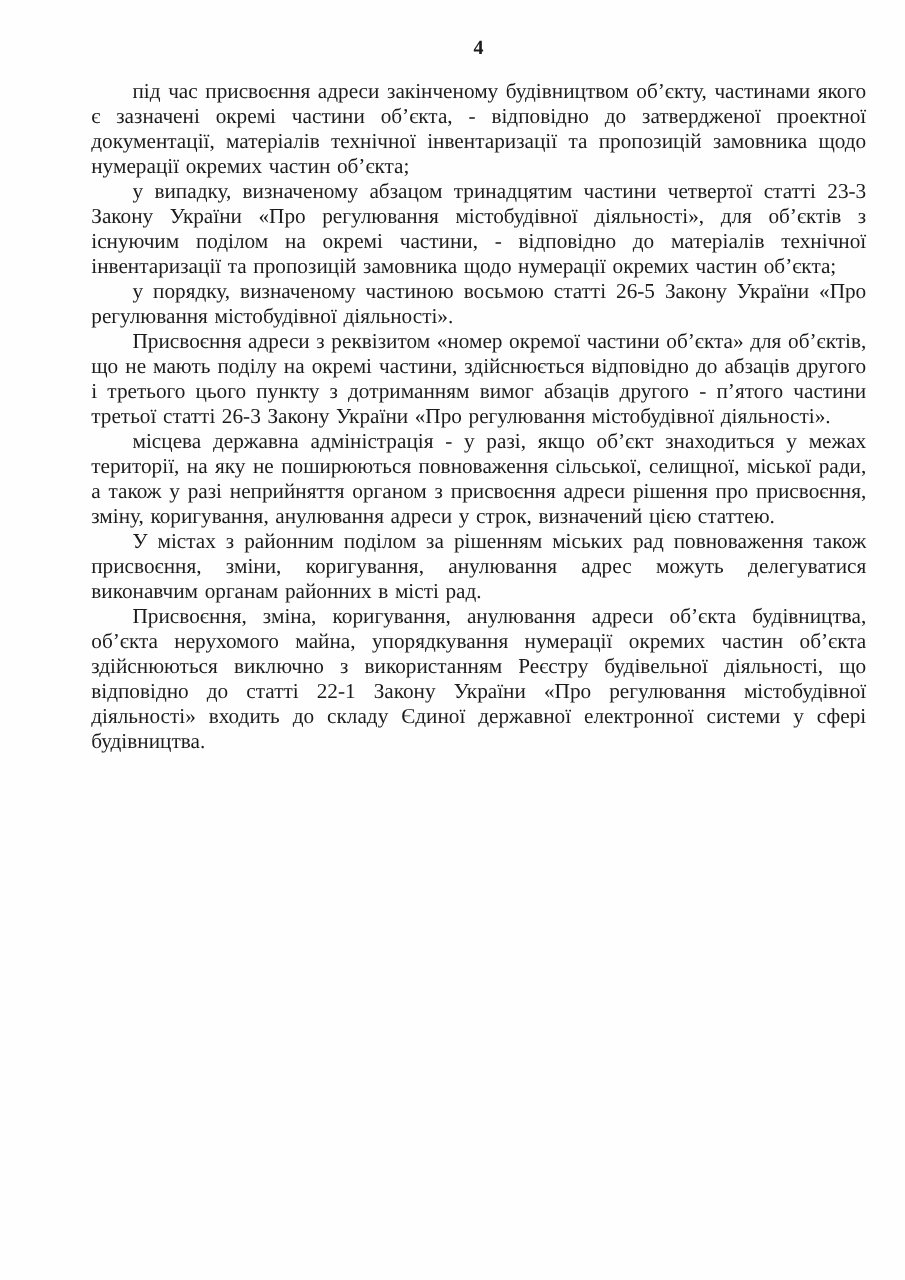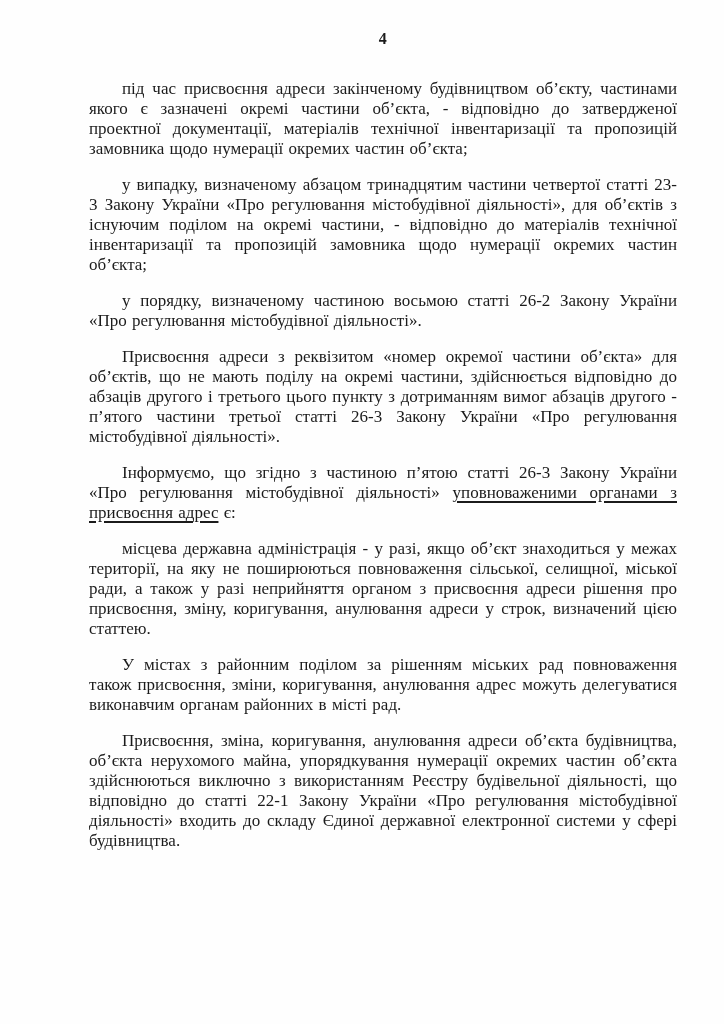--- a/index.html
+++ b/index.html
@@ -30,38 +30,37 @@
     position: absolute;
     top: 63px;
     left: 73px;
     width: 620px;
     font-size: 17px;
     line-height: 20px;
     text-align: justify;
     word-spacing: 0.06em;
   }
   .content p {
-    margin: 16px;
+    margin: 0;
     padding: 0;
     text-indent: 33px;
   }
   .u {
     text-decoration: underline;
     text-decoration-thickness: 1.5px;
     text-underline-offset: 3px;
   }
 </style>
 </head>
 <body>
 
 <div class="page">
   <div class="page-number">4</div>
   <div class="content">
       <p><span>під час присвоєння адреси закінченому будівництвом об’єкту, частинами якого є зазначені окремі частини об’єкта, - відповідно до затвердженої проектної документації, матеріалів технічної інвентаризації та пропозицій замовника щодо нумерації окремих частин об’єкта;</span></p>
       <p><span>у випадку, визначеному абзацом тринадцятим частини четвертої статті 23-3 Закону України «Про регулювання містобудівної діяльності», для об’єктів з існуючим поділом на окремі частини, - відповідно до матеріалів технічної інвентаризації та пропозицій замовника щодо нумерації окремих частин об’єкта;</span></p>
-      <p><span>у порядку, визначеному частиною восьмою статті 26-2 Закону України «Про регулювання містобудівної діяльності».</span></p>
+      <p><span>у порядку, визначеному частиною восьмою статті 26-5 Закону України «Про регулювання містобудівної діяльності».</span></p>
       <p><span>Присвоєння адреси з реквізитом «номер окремої частини об’єкта» для об’єктів, що не мають поділу на окремі частини, здійснюється відповідно до абзаців другого і третього цього пункту з дотриманням вимог абзаців другого - п’ятого частини третьої статті 26-3 Закону України «Про регулювання містобудівної діяльності».</span></p>
-      <p><span>Інформуємо, що згідно з частиною п’ятою статті 26-3 Закону України «Про регулювання містобудівної діяльності» </span><span class="u">уповноваженими органами з присвоєння адрес</span><span> є:</span></p>
       <p><span>місцева державна адміністрація - у разі, якщо об’єкт знаходиться у межах території, на яку не поширюються повноваження сільської, селищної, міської ради, а також у разі неприйняття органом з присвоєння адреси рішення про присвоєння, зміну, коригування, анулювання адреси у строк, визначений цією статтею.</span></p>
       <p><span>У містах з районним поділом за рішенням міських рад повноваження також присвоєння, зміни, коригування, анулювання адрес можуть делегуватися виконавчим органам районних в місті рад.</span></p>
       <p><span>Присвоєння, зміна, коригування, анулювання адреси об’єкта будівництва, об’єкта нерухомого майна, упорядкування нумерації окремих частин об’єкта здійснюються виключно з використанням Реєстру будівельної діяльності, що відповідно до статті 22-1 Закону України «Про регулювання містобудівної діяльності» входить до складу Єдиної державної електронної системи у сфері будівництва.</span></p>
     </div>
 </div>
 
 </body></html>

